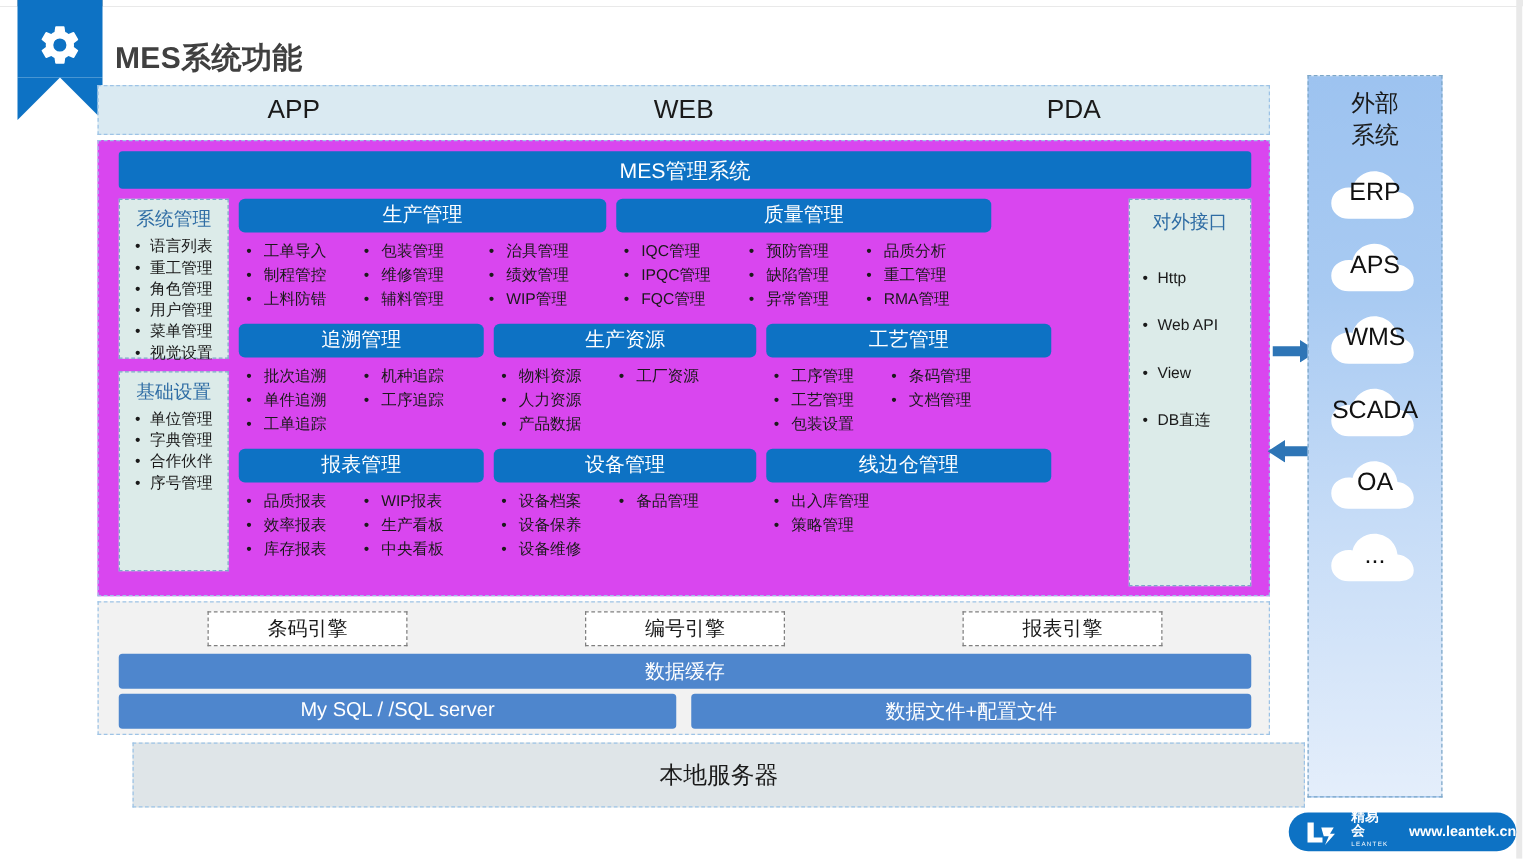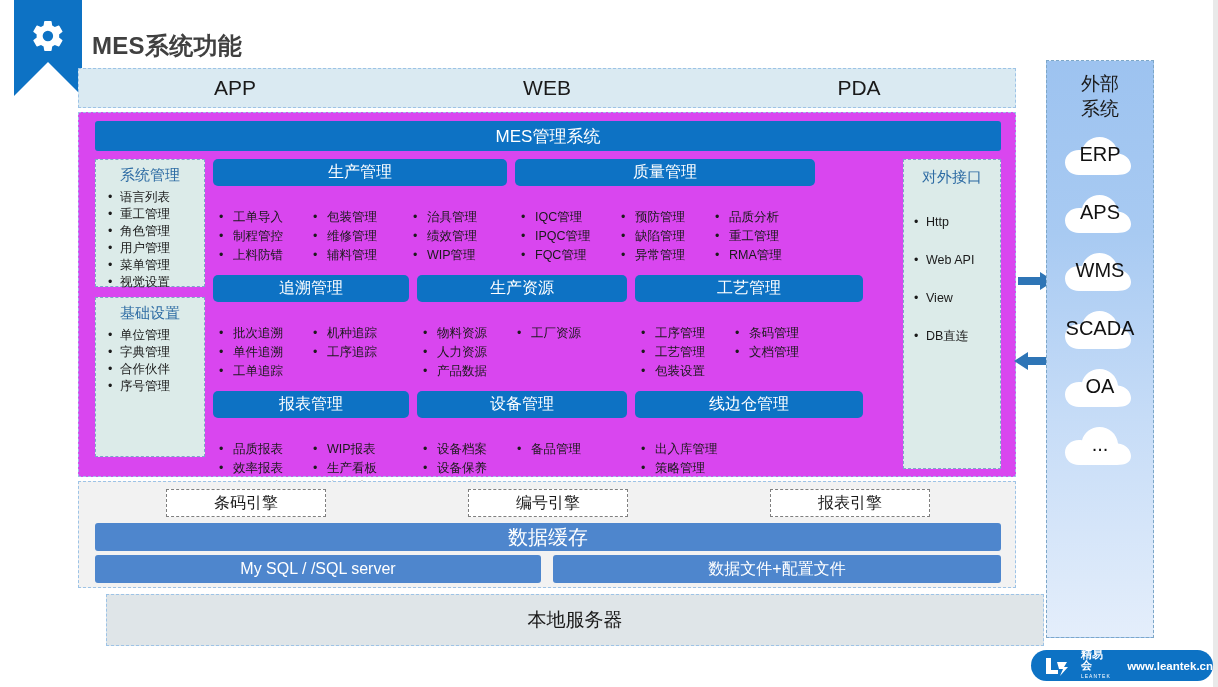--- a/index.html
+++ b/index.html
@@ -34,36 +34,36 @@
   .main-panel{position:absolute;left:78px;top:112px;width:938px;height:365px;
     background:#d946ef;border:1px dashed #9dc3e6;box-sizing:border-box;}
 
   .mes-bar{position:absolute;left:16px;top:8px;width:906px;height:30px;background:#0d72c4;
     border-radius:3px;display:flex;align-items:center;justify-content:center;
     color:#fff;font-size:17px;}
 
   
   .modules{position:absolute;left:16px;top:46px;width:906px;height:310px;display:flex;gap:8px;}
 
-  .side-col{width:110px;display:flex;flex-direction:column;gap:10px;}
+  .side-col{width:88px;display:flex;flex-direction:column;gap:10px;}
   .side-box{background:#dcebe9;border:1px dashed #7da7c8;box-sizing:border-box;padding:6px 4px 8px;}
   .side-box.sys{height:128px;}
   .side-box.base{height:160px;}
   .side-title{text-align:center;color:#2e6ca4;font-size:15px;margin-bottom:4px;}
   .side-list{margin:0;padding:0;list-style:none;}
   .side-list li{font-size:12.5px;line-height:17px;padding-left:20px;position:relative;color:#1a1a1a;}
   .side-list li:before{content:"•";position:absolute;left:8px;color:#1a1a1a;}
 
   .center-col{flex:1;display:flex;flex-direction:column;gap:10px;}
   .row{display:flex;gap:8px;}
 
   .mod{background:transparent;}
   .mod-head{background:#0d72c4;color:#fff;border-radius:5px;height:27px;
     display:flex;align-items:center;justify-content:center;font-size:16px;}
-  .mod-body{display:flex;gap:4px;padding:22px 2px 0 4px;}
+  .mod-body{display:flex;gap:4px;padding:6px 2px 0 4px;}
   .mod-body ul{margin:0;padding:0;list-style:none;}
   .mod-body li{font-size:12.5px;line-height:19px;padding-left:16px;position:relative;white-space:nowrap;}
   .mod-body li:before{content:"•";position:absolute;left:2px;}
 
   .w-prod{width:294px;}
   .w-qual{width:300px;}
   .w-trace{width:196px;}
   .w-res{width:210px;}
   .w-craft{width:228px;}
   .w-report{width:196px;}
@@ -87,21 +87,21 @@
   .arrow-l{left:1014px;top:352px;}
 
   
   .eng-strip{position:absolute;left:78px;top:481px;width:938px;height:107px;
     background:#f2f2f2;border:1px dashed #9dc3e6;box-sizing:border-box;}
   .eng-row{position:absolute;left:16px;top:7px;width:906px;height:28px;display:flex;}
   .eng-cell{flex:1;display:flex;justify-content:center;}
   .eng-pill{width:160px;height:28px;background:#fff;border:1px dashed #7f7f7f;
     display:flex;align-items:center;justify-content:center;font-size:16px;box-sizing:border-box;}
   .cache-bar{position:absolute;left:16px;top:41px;width:906px;height:28px;background:#4e86cd;
-    border-radius:3px;display:flex;align-items:center;justify-content:center;color:#fff;font-size:20px;}
+    border-radius:3px;display:flex;align-items:center;justify-content:center;color:#fff;font-size:16px;}
   .db-row{position:absolute;left:16px;top:73px;width:906px;height:28px;display:flex;gap:12px;}
   .db-bar{height:28px;background:#4e86cd;border-radius:3px;display:flex;align-items:center;
     justify-content:center;color:#fff;font-size:16px;}
   .db-sql{width:446px;}
   .db-file{width:448px;}
 
   
   .local-srv{position:absolute;left:78px;top:594px;width:938px;height:52px;
     background:#dfe5e8;border:1px dashed #9dc3e6;box-sizing:border-box;
     display:flex;align-items:center;justify-content:center;font-size:19px;margin-left:28px;}

